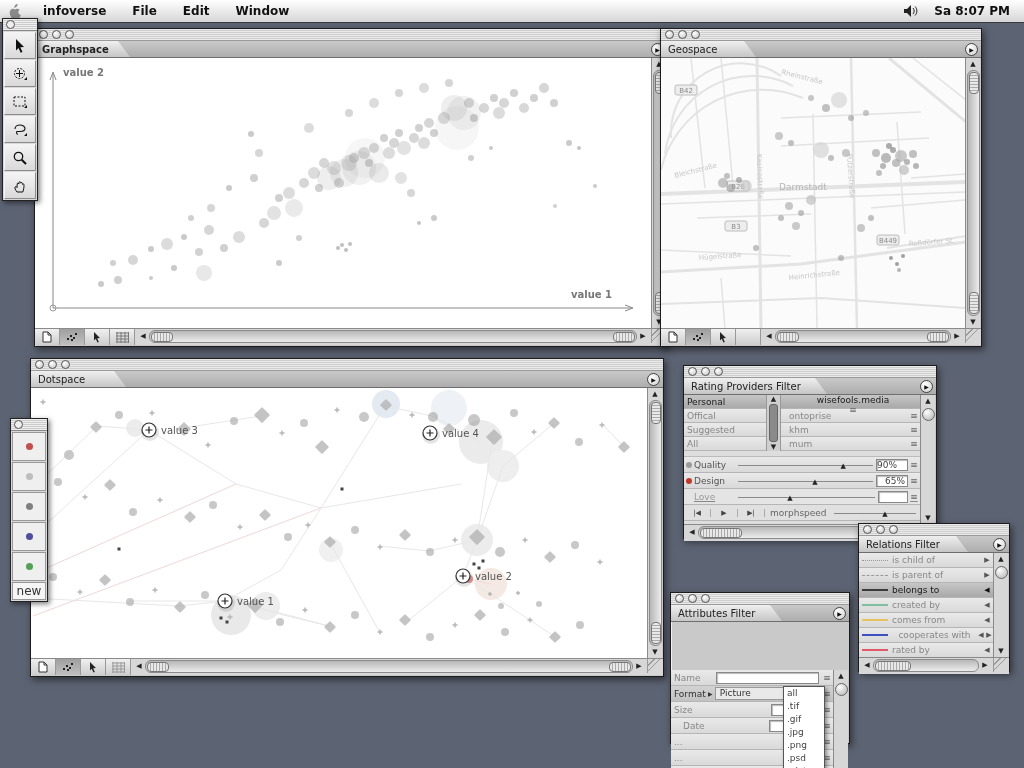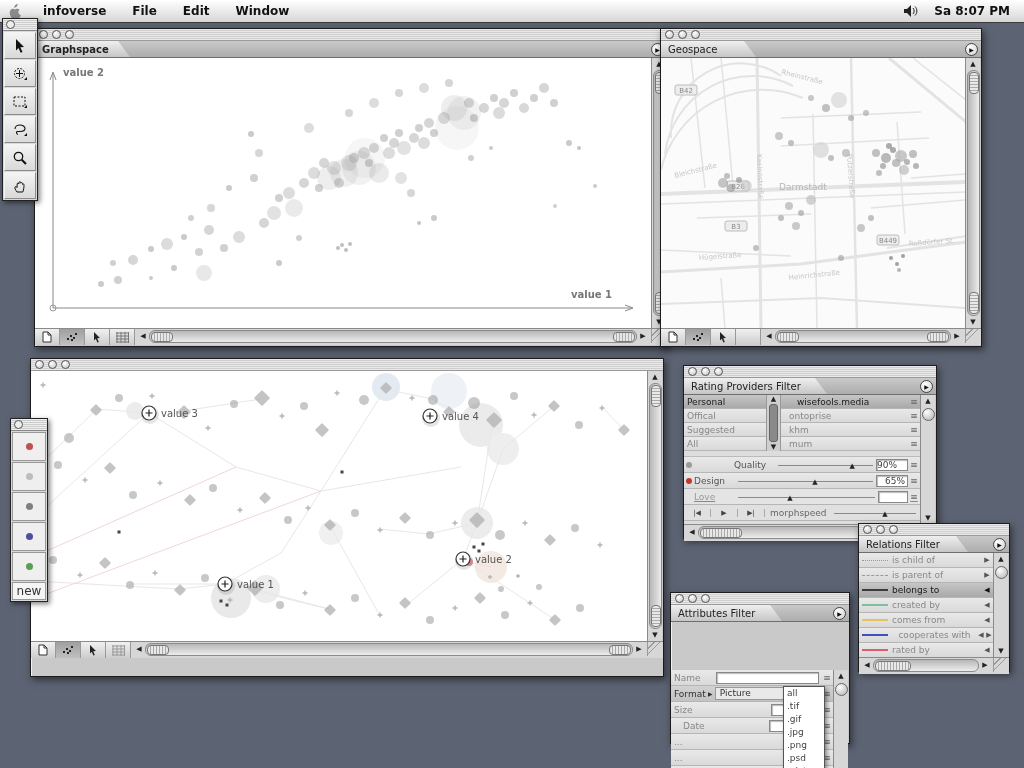--- a/index.html
+++ b/index.html
@@ -436,20 +436,24 @@
     </div>
     <div class="grip"></div>
   </div>
 </div>
 
 <div class="win" style="left:30px;top:358px;width:632px;height:317px;z-index:1;">
   <div class="win-top">
     <span class="tl-btn"></span>
       <span class="tl-btn"></span>
       <span class="tl-btn"></span>
+  </div>
+  <div class="tabrow">
+    <div class="tab">Dotspace</div>
+    <div class="tab-popup">▶</div>
   </div>
   <div class="win-mid" style="height:270px;">
     <div class="win-body" style="width:616px;">
       <svg id="dot-svg" width="616" height="270">
           <circle cx="355" cy="16" r="14" fill="#e3eaf2"></circle>
           <circle cx="450" cy="54" r="22" fill="#ebebeb"></circle>
           <circle cx="472" cy="78" r="16" fill="#eeeeee"></circle>
           <circle cx="200" cy="227" r="20" fill="#e9e9e9"></circle>
           <circle cx="446" cy="152" r="16" fill="#ececec"></circle>
           <circle cx="300" cy="162" r="12" fill="#f0f0f0"></circle>
@@ -662,21 +666,21 @@
           <div class="frow" style="height:13px;padding-left:3px;">
               <span>All</span>
             </div>
         </div>
         <div style="width:13px;height:56px;background:#cfcfcf;border-right:1px solid #999;border-left:1px solid #999;display:flex;flex-direction:column;align-items:center;">
           <span class="ar" style="height:8px;">▲</span>
           <div style="flex:1;width:7px;background:#8a8a8a;border:1px solid #666;border-radius:3px;margin:1px 0;"></div>
           <span class="ar" style="height:8px;">▼</span>
         </div>
         <div style="flex:1;">
-          <div class="frow sel" style="height:13px;padding-left:16px;">
+          <div class="frow sel" style="height:13px;padding-left:5px;flex-direction:column;">
               <span style="flex:1;">wisefools.media</span>
               <span class="menu-ic">≡</span>
             </div>
           <div class="frow" style="height:13px;padding-left:8px;">
               <span style="flex:1;">ontoprise</span>
               <span class="menu-ic">≡</span>
             </div>
           <div class="frow" style="height:13px;padding-left:8px;">
               <span style="flex:1;">khm</span>
               <span class="menu-ic">≡</span>
@@ -686,21 +690,21 @@
               <span class="menu-ic">≡</span>
             </div>
         </div>
       </div>
       <div style="height:5px;background:#ddd;border-bottom:1px solid #bbb;"></div>
 
       <div class="frow" style="height:15px;">
         <span style="width:10px;display:flex;justify-content:center;">
             <span class="pal-dot" style="width:6px;height:6px;background:#9a9a9a;"></span>
           </span>
-        <span style="width:44px;color:#555;margin-left:40px;">Quality</span>
+        <span style="width:44px;color:#555;">Quality</span>
         <span class="sl-line">
             <span class="sl-mark" style="left: 78%;">▲</span>
           </span>
         <span class="inbox fin" style="width:28px;text-align:left;padding-right:2px;margin-left:3px;">90%</span>
         <span class="menu-ic">≡</span>
       </div>
       <div class="frow" style="height:15px;">
         <span style="width:10px;display:flex;justify-content:center;">
             <span class="pal-dot" style="width:6px;height:6px;background:#c0392b;"></span>
           </span>

